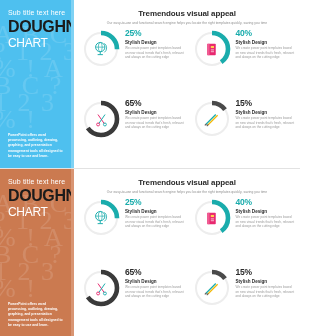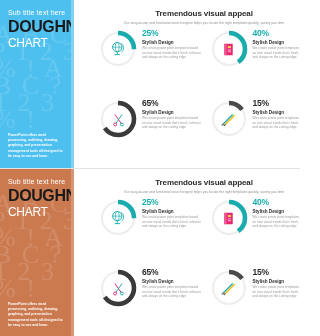--- a/index.html
+++ b/index.html
@@ -64,21 +64,21 @@
   .panel-foot{
     position:absolute;left:8px;bottom:9px;right:9px;
     font-size:3.4px;line-height:5.2px;
     color:#ffffff;
     font-weight:bold;
   }
 
   
   .content{
     position:absolute;left:74px;top:0;
-    width:226px;height:168px;margin-left:17px;
+    width:226px;height:168px;
   }
   .head{
     text-align:center;
     padding-top:9px;
   }
   .head-title{
     font-size:8px;font-weight:bold;color:#2b2b2b;
     letter-spacing:-.1px;
   }
   .head-sub{

